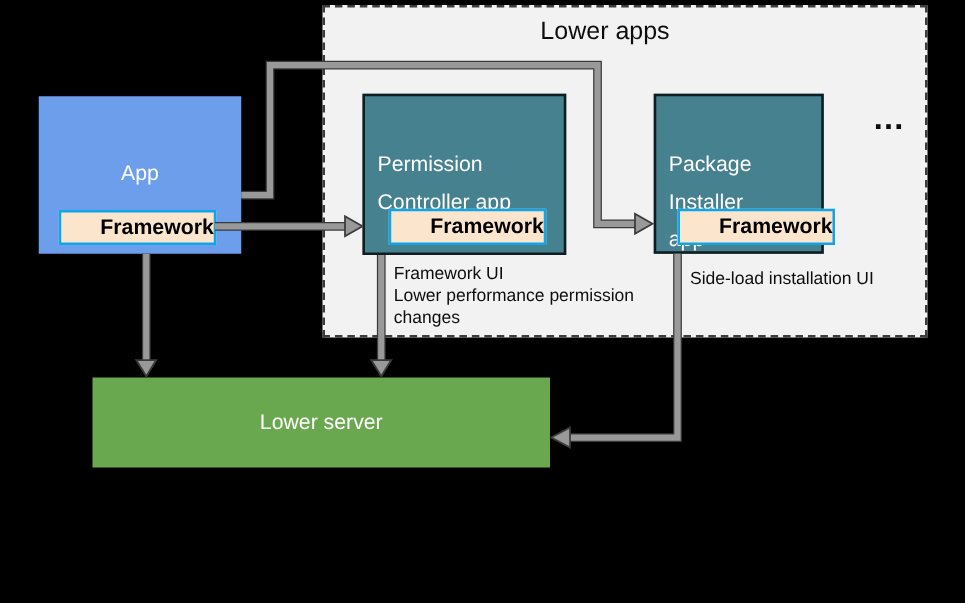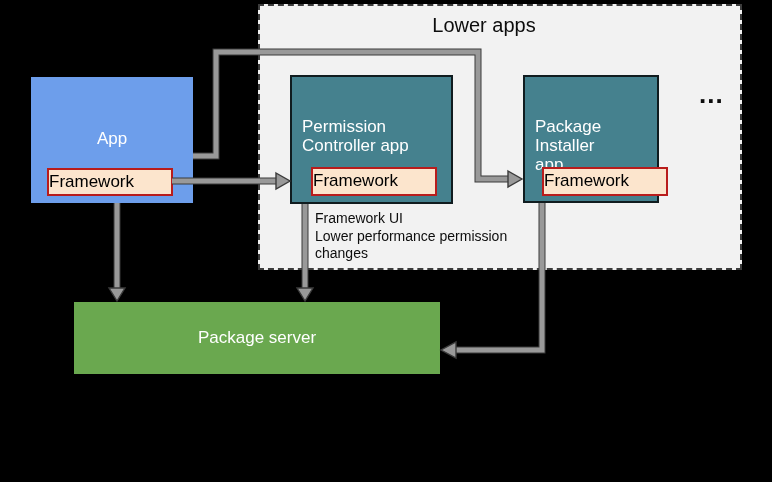--- a/index.html
+++ b/index.html
@@ -20,30 +20,30 @@
     text-align:center;font-size:20px;color:var(--text-dark,#0d0d0d);
   }
 
   .node{color:var(--text-light,#fff);}
   .node-app{left:31px;top:77px;width:162px;height:126px;background:var(--app-blue,#6d9eeb);}
   .app-label{left:31px;top:129px;width:162px;text-align:center;font-size:17px;color:var(--text-light,#fff);}
 
   .teal-node{
     background:var(--system-app-teal,#45818e);
     border:2px solid #101c1f;
-    font-size:17px;line-height:19px;color:var(--text-light,#fff);
+    font-size:17px;line-height:30px;color:var(--text-light,#fff);
     padding:40px 8px 0 10px;white-space:pre-line;
   }
   .node-pc{left:290px;top:75px;width:163px;height:129px;}
   .node-pi{left:523px;top:75px;width:136px;height:128px;}
 
   .framework{
     background:var(--framework-beige,#fce5cd);
-    border:2px solid #b91c1c;
-    text-align:left;font-size:17px;line-height:24px;color:#000;
+    border:2px solid #0ea5e9;
+    text-align:right;font-size:17px;line-height:24px;color:#000;font-weight:bold;
   }
   .fw-app{left:47px;top:168px;width:126px;height:28px;}
   .fw-pc{left:311px;top:167px;width:126px;height:29px;}
   .fw-pi{left:542px;top:167px;width:126px;height:29px;}
 
   .ellipsis{left:699px;top:79px;width:42px;font-size:26px;font-weight:700;
     letter-spacing:1px;color:var(--text-dark,#0d0d0d);}
 
   .server{
     left:74px;top:302px;width:366px;height:72px;
@@ -80,22 +80,23 @@
   <div class="abs teal-node node-pc">Permission
 Controller app</div>
   <div class="abs framework fw-pc">Framework</div>
   <div class="abs note note-pc">Framework UI
 Lower performance permission
 changes</div>
 
   <div class="abs teal-node node-pi">Package Installer
 app</div>
   <div class="abs framework fw-pi">Framework</div>
+  <div class="abs note note-pi">Side-load installation UI</div>
 
-  <div class="abs server">Package server</div>
+  <div class="abs server">Lower server</div>
 
   <svg class="arrows" width="772" height="482" viewBox="0 0 772 482">
     <g>
       <path class="arrow-under" d="M193,156 H216 V52 H478 V179 H508"></path>
       <path class="arrow-over" d="M193,156 H216 V52 H478 V179 H508"></path>
       <polygon class="arrow-head" points="508,171 522,179 508,187"></polygon>
     </g>
     <g>
       <path class="arrow-under" d="M172,181 H277"></path>
       <path class="arrow-over" d="M172,181 H277"></path>

